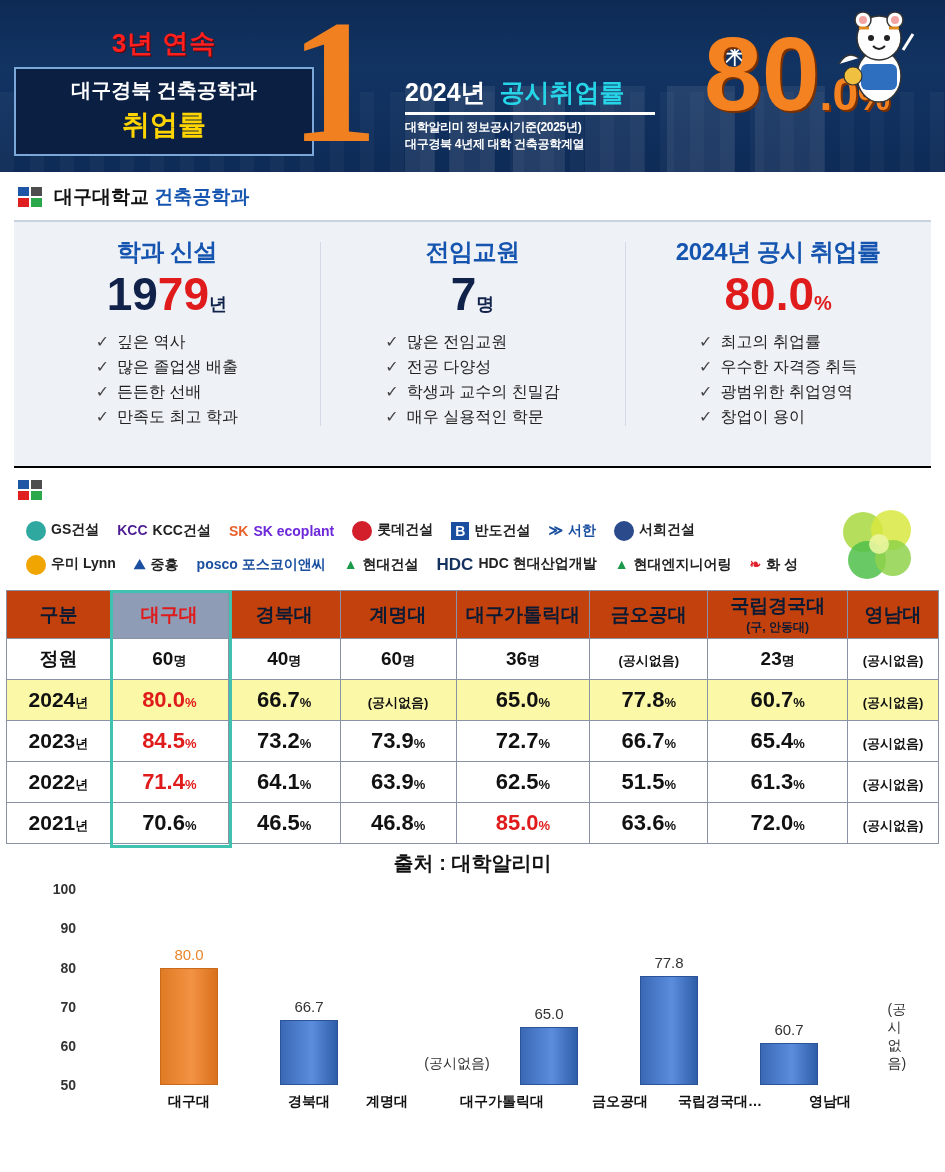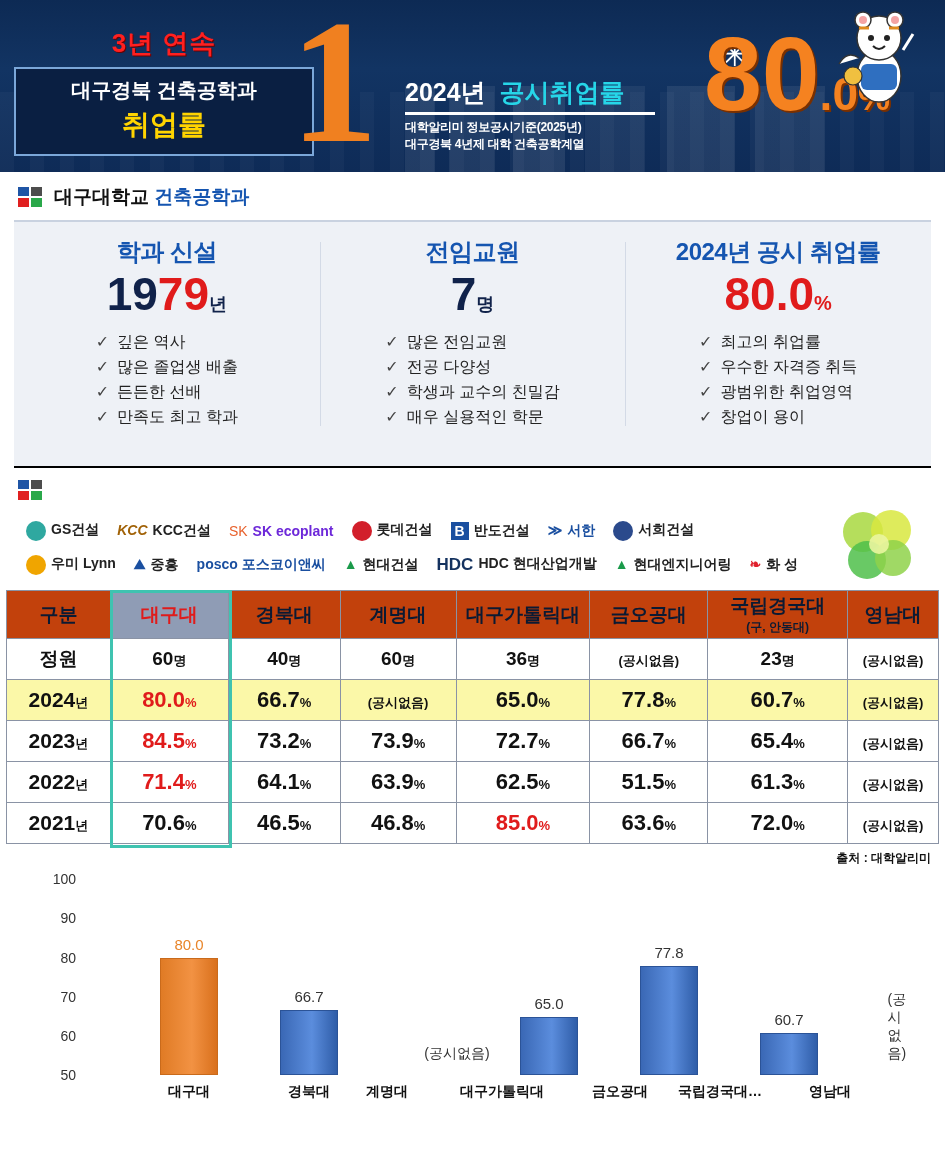--- a/index.html
+++ b/index.html
@@ -144,27 +144,27 @@
   table.main td .none { font-size:13px; font-weight:bold; color:#111;}
   table.main td.red { color:#e01b1b; }
   table.main tbody tr td:first-child { font-size:21px; }
   table.main tbody tr:first-child td { font-size:19px; }
   table.main tbody tr:first-child td:first-child { font-size:19px; }
   .dgu-outline {
     position:absolute; border:3px solid #3fc3b0; pointer-events:none;
   }
 
   .source {
-    text-align:right; font-size:12px; color:#111; margin:6px 14px 0; font-weight:bold;
+    text-align:center; font-size:20px; color:#111; margin:6px 14px 0; font-weight:bold;
   }
 
   
   .chart-wrap { position:relative; height:248px; margin: 2px 10px 0; }
   .chart-area { position:absolute; left:70px; right:10px; top:10px; bottom:42px; }
-  .y-labels { position:absolute; left:26px; top:10px; bottom:42px; width:40px; }
+  .y-labels { position:absolute; left:26px; top:10px; bottom:42px; width:40px;font-weight:bold; }
   .y-labels div { position:absolute; right:0; font-size:14px; color:#333; transform:translateY(-50%);}
   .bar {
     position:absolute; bottom:0; width:58px;
   }
   .bar .body { position:absolute; left:0; right:0; bottom:0; top:0; }
   .bar .val {
     position:absolute; top:-22px; width:100%; text-align:center; font-size:15px; color:#333;
   }
   .bar.orange .val { color:#e8852a; }
   .x-labels { position:absolute; left:70px; right:10px; bottom:6px; height:28px;}
@@ -286,25 +286,25 @@
     </span>
 </div>
 
 <div class="logos">
   <div class="logo-row">
     <span class="logo-item">
       <span class="lg-circle" style="background:#2fa8a0"></span>
       <span>GS건설</span>
     </span>
     <span class="logo-item">
-      <span style="color:#a16207;font-weight:bold;font-style:italic">KCC</span>
+      <span style="color:#4c1d95;font-weight:bold;">KCC</span>
       <span>KCC건설</span>
     </span>
     <span class="logo-item">
-      <span style="color:#e8612c;font-weight:normal">SK</span>
+      <span style="color:#e8612c;font-weight:bold">SK</span>
       <span style="color:#6d28d9">SK ecoplant</span>
     </span>
     <span class="logo-item">
       <span class="lg-circle" style="background:#d21f2b"></span>
       <span>롯데건설</span>
     </span>
     <span class="logo-item">
       <span style="background:#1a4fa0;color:#fff;padding:1px 4px">B</span>
       <span>반도건설</span>
     </span>

